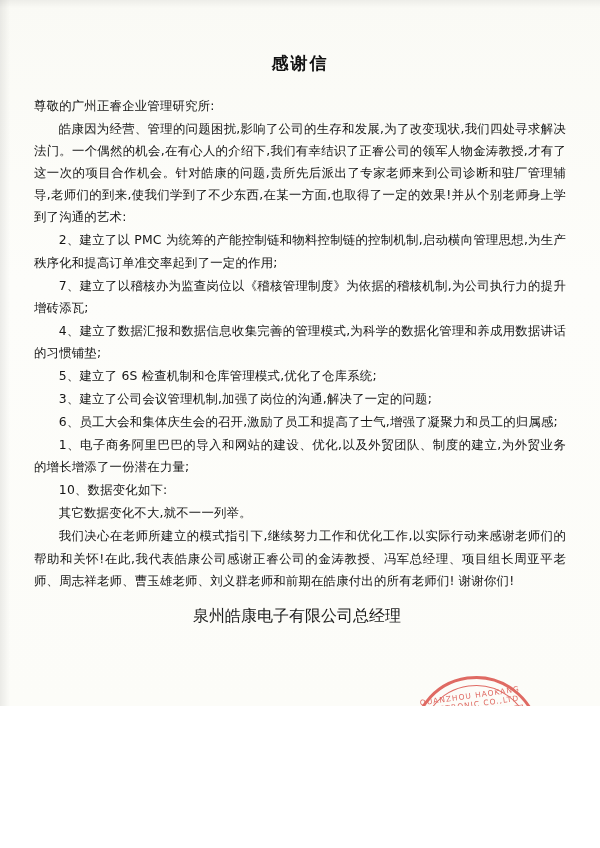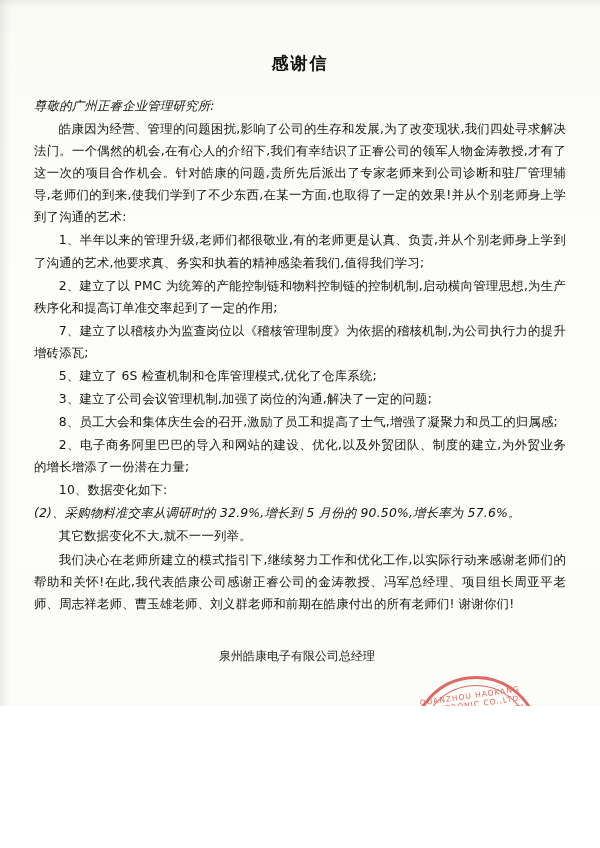--- a/index.html
+++ b/index.html
@@ -50,29 +50,27 @@
     margin: 0 0 1px 0;
     text-align: justify;
     color: #151515;
     letter-spacing: 0.2px;
   }
   .para.indent {
     text-indent: 2em;
   }
   .para.nopad {
     text-indent: 0;
-    font-style: italic;
   }
   .signature-block {
-    margin-top: 32px;
+    margin-top: 10px;
     text-align: center;
-    font-size: 12px;
+    font-size: 16px;
     line-height: 1.7;
     position: relative;
-    font-family: Liberation Mono, monospace;
   }
   .sig-line {
     display: inline-block;
     padding-right: 6px;
   }
   
   .seal {
     position: absolute;
     right: 60px;
     top: 676px;
@@ -162,29 +160,28 @@
 <div class="page">
   <div class="edge-shadow-left"></div>
   <div class="edge-shadow-top"></div>
 
   <div class="sheet">
 
     <h1 class="doc-title">感谢信</h1>
 
     <p class="para nopad">尊敬的广州正睿企业管理研究所:</p>
     <p class="para indent">皓康因为经营、管理的问题困扰,影响了公司的生存和发展,为了改变现状,我们四处寻求解决法门。一个偶然的机会,在有心人的介绍下,我们有幸结识了正睿公司的领军人物金涛教授,才有了这一次的项目合作机会。针对皓康的问题,贵所先后派出了专家老师来到公司诊断和驻厂管理辅导,老师们的到来,使我们学到了不少东西,在某一方面,也取得了一定的效果!并从个别老师身上学到了沟通的艺术:</p>
-    <p class="para indent">1、半年以来的管理升级,老师们都很敬业,有的老师更是认真、负责,并从个别老师身上学到了沟通的艺术,他要求真、务实和执着的精神感染着我们,值得我们学习;</p>
     <p class="para indent">2、建立了以 PMC 为统筹的产能控制链和物料控制链的控制机制,启动横向管理思想,为生产秩序化和提高订单准交率起到了一定的作用;</p>
     <p class="para indent">7、建立了以稽核办为监查岗位以《稽核管理制度》为依据的稽核机制,为公司执行力的提升增砖添瓦;</p>
+    <p class="para indent">4、建立了数据汇报和数据信息收集完善的管理模式,为科学的数据化管理和养成用数据讲话的习惯铺垫;</p>
     <p class="para indent">5、建立了 6S 检查机制和仓库管理模式,优化了仓库系统;</p>
     <p class="para indent">3、建立了公司会议管理机制,加强了岗位的沟通,解决了一定的问题;</p>
-    <p class="para indent">8、员工大会和集体庆生会的召开,激励了员工和提高了士气,增强了凝聚力和员工的归属感;</p>
-    <p class="para indent">2、电子商务阿里巴巴的导入和网站的建设、优化,以及外贸团队、制度的建立,为外贸业务的增长增添了一份潜在力量;</p>
+    <p class="para indent">6、员工大会和集体庆生会的召开,激励了员工和提高了士气,增强了凝聚力和员工的归属感;</p>
+    <p class="para indent">1、电子商务阿里巴巴的导入和网站的建设、优化,以及外贸团队、制度的建立,为外贸业务的增长增添了一份潜在力量;</p>
     <p class="para indent">10、数据变化如下:</p>
-    <p class="para nopad">(2)、采购物料准交率从调研时的 32.9%,增长到 5 月份的 90.50%,增长率为 57.6%。</p>
     <p class="para indent">其它数据变化不大,就不一一列举。</p>
     <p class="para indent">我们决心在老师所建立的模式指引下,继续努力工作和优化工作,以实际行动来感谢老师们的帮助和关怀!在此,我代表皓康公司感谢正睿公司的金涛教授、冯军总经理、项目组长周亚平老师、周志祥老师、曹玉雄老师、刘义群老师和前期在皓康付出的所有老师们! 谢谢你们!</p>
 
     <div class="signature-block">
       <span class="sig-line">泉州皓康电子有限公司总经理</span>
     </div>
   </div>
 
   <div class="seal">
     <div class="seal-inner"></div>

